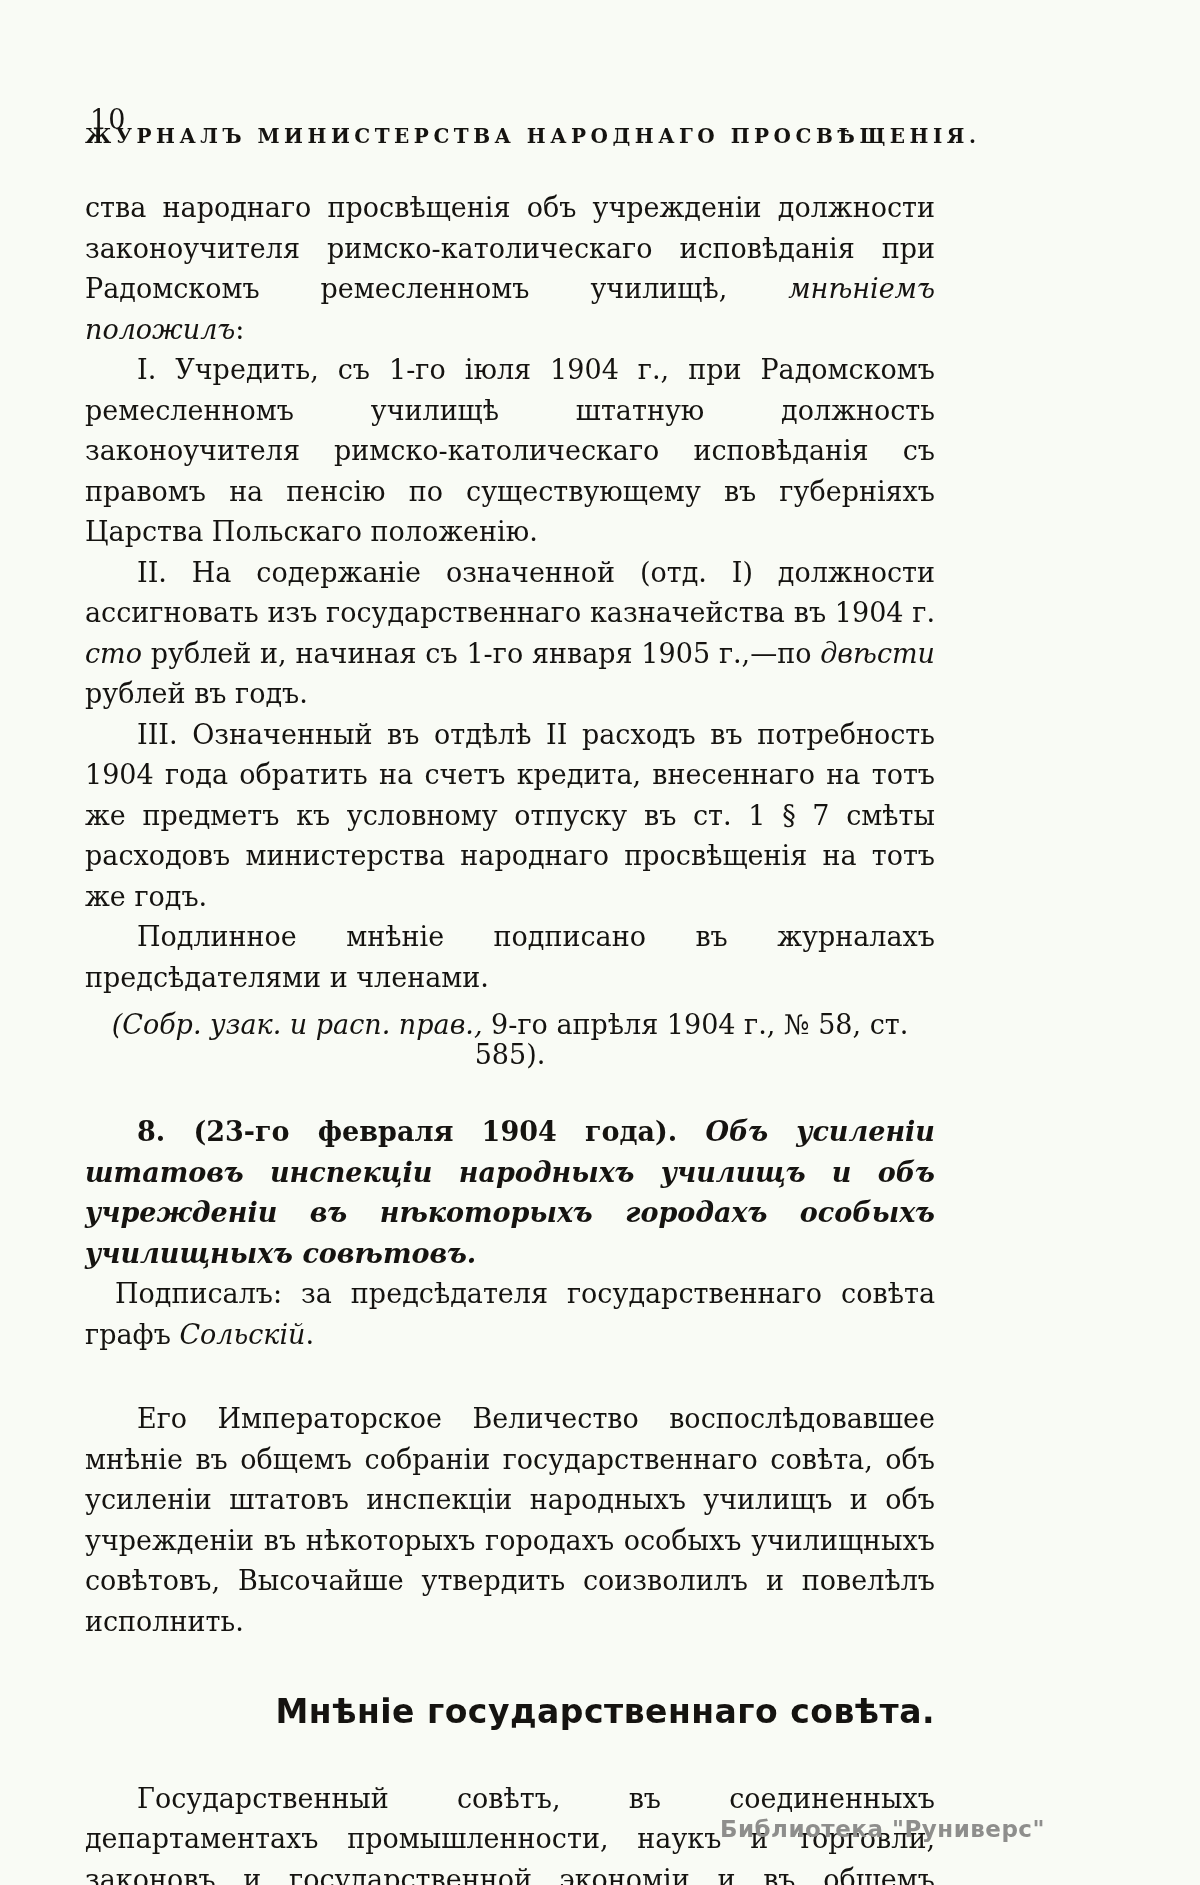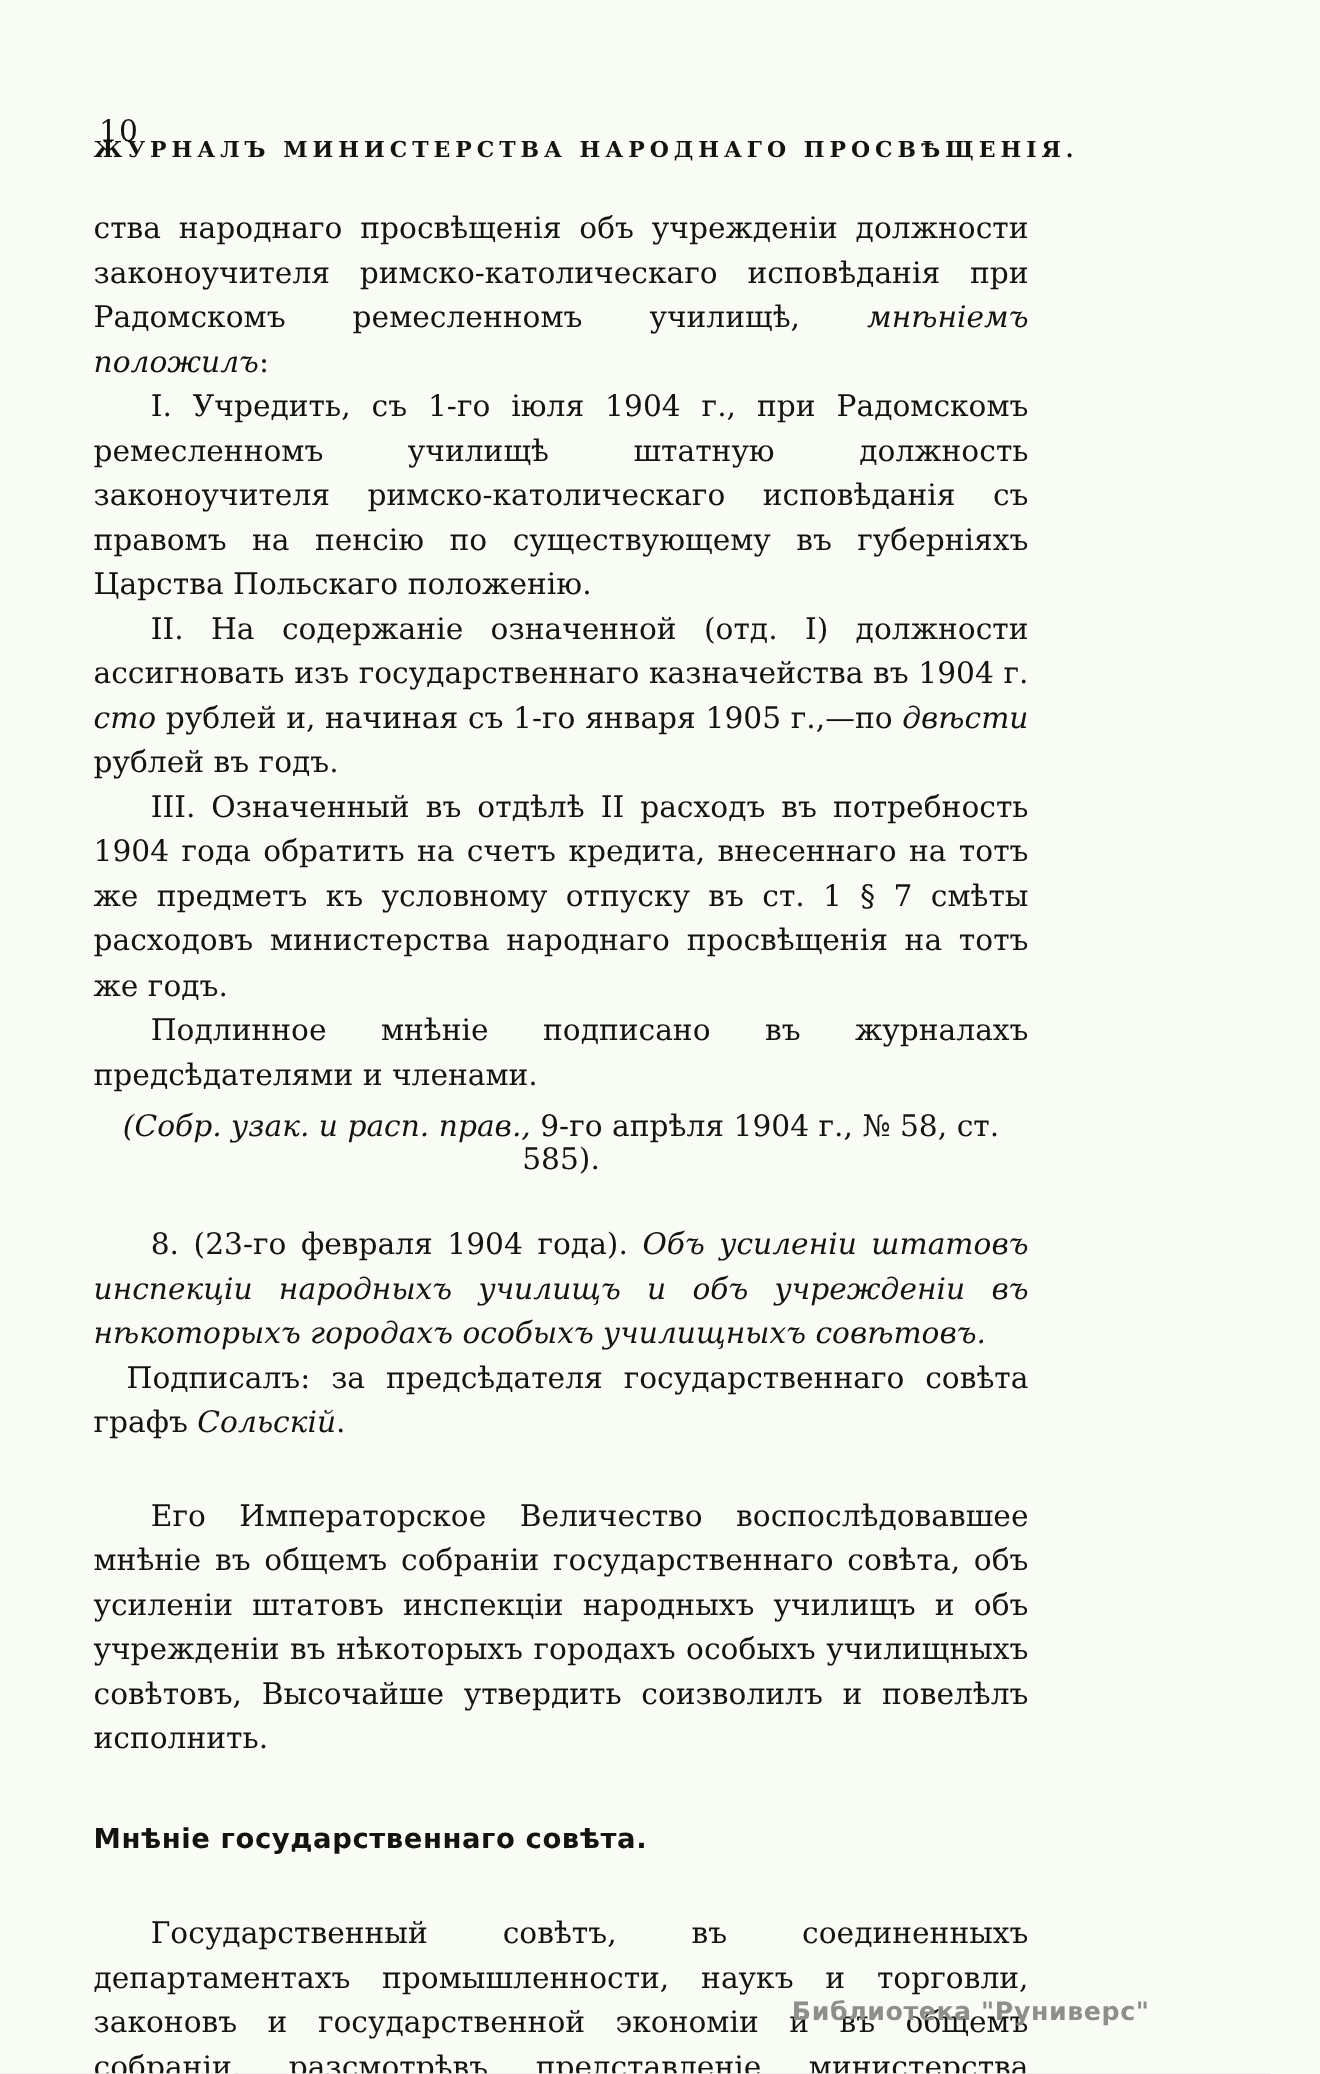--- a/index.html
+++ b/index.html
@@ -47,34 +47,34 @@
     text-align: justify;
   }
   .document-body p {
     margin: 0;
   }
   .para .italic { font-style: italic; }
   .opening { text-indent: 0; }
   .item { text-indent: 52px; }
   .body { text-indent: 52px; }
   .body-gap { text-indent: 52px; margin-top: 44px !important; }
-  .section-title { text-indent: 52px; margin-top: 42px !important; }
+  .section-title { text-indent: 52px; margin-top: 42px !important; font-weight: bold; }
   .signature { text-indent: 30px; }
   .citation {
     text-align: center;
     font-size: 27px;
     line-height: 30px;
     margin-top: 12px !important;
     text-indent: 0;
   }
   .opinion-heading {
-    text-align: left;
+    text-align: right;
     font-family: "DejaVu Sans", sans-serif;
     font-weight: bold;
-    font-size: 25px;
+    font-size: 33px;
     letter-spacing: 0.5px;
     margin-top: 50px !important;
     margin-bottom: 46px !important;
     text-indent: 0;
   }
   .watermark {
     position: absolute;
     top: 1816px;
     right: 155px;
     font-family: "DejaVu Sans", sans-serif;

